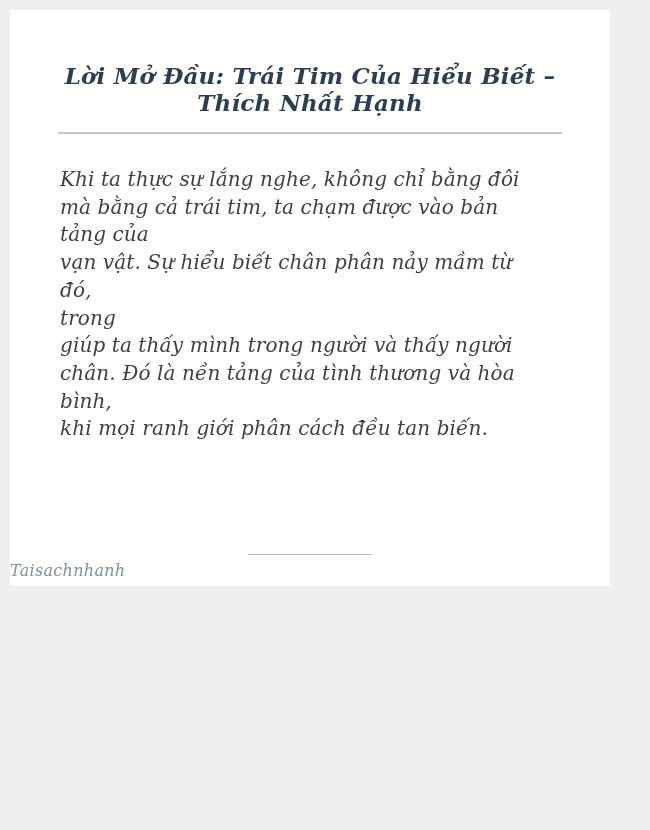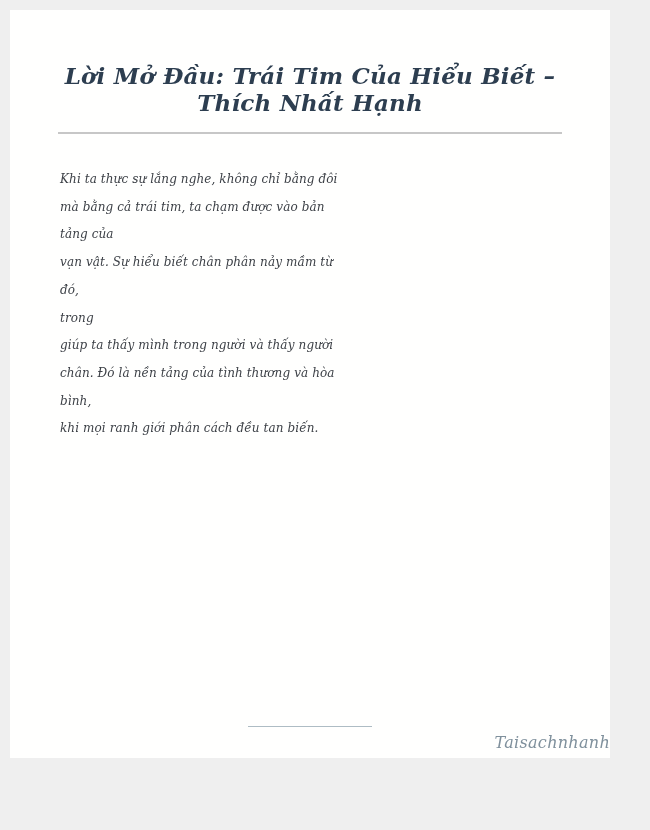--- a/index.html
+++ b/index.html
@@ -12,21 +12,21 @@
     position: relative;
     background: var(--canvas-bg, #efefef);
     font-family: "DejaVu Serif", serif;
     overflow: hidden;
   }
   .page {
     position: absolute;
     left: 10px;
     top: 10px;
     width: 600px;
-    height: 748px;
+    height: 576px;
     background: var(--page-bg, #fffffe);
   }
   .title {
     margin: 0;
     padding: 52px 20px 0 20px;
     text-align: center;
     font-size: 23px;
     font-weight: bold;
     font-style: italic;
     letter-spacing: 0.2px;
@@ -36,32 +36,32 @@
     height: 2px;
     background: var(--title-rule, #c7c7c7);
     margin: 16px 48px 0 48px;
     border: none;
   }
   .body-text {
     padding: 32px 50px 0 50px;
   }
   .body-text p {
     margin: 0;
-    font-size: 12px;
+    font-size: 20px;
     line-height: 27.7px;
     font-style: italic;
     letter-spacing: 0.1px;
     color: var(--body, #3d4147);
   }
   .footer {
     position: absolute;
     left: 0;
     right: 0;
     bottom: 6px;
-    text-align: right;
+    text-align: left;
   }
   .footer-rule {
     width: 124px;
     height: 1px;
     background: var(--footer-rule, #aebcc4);
     margin: 0 auto 6px auto;
     border: none;
   }
   .brand {
     font-size: 16px;

